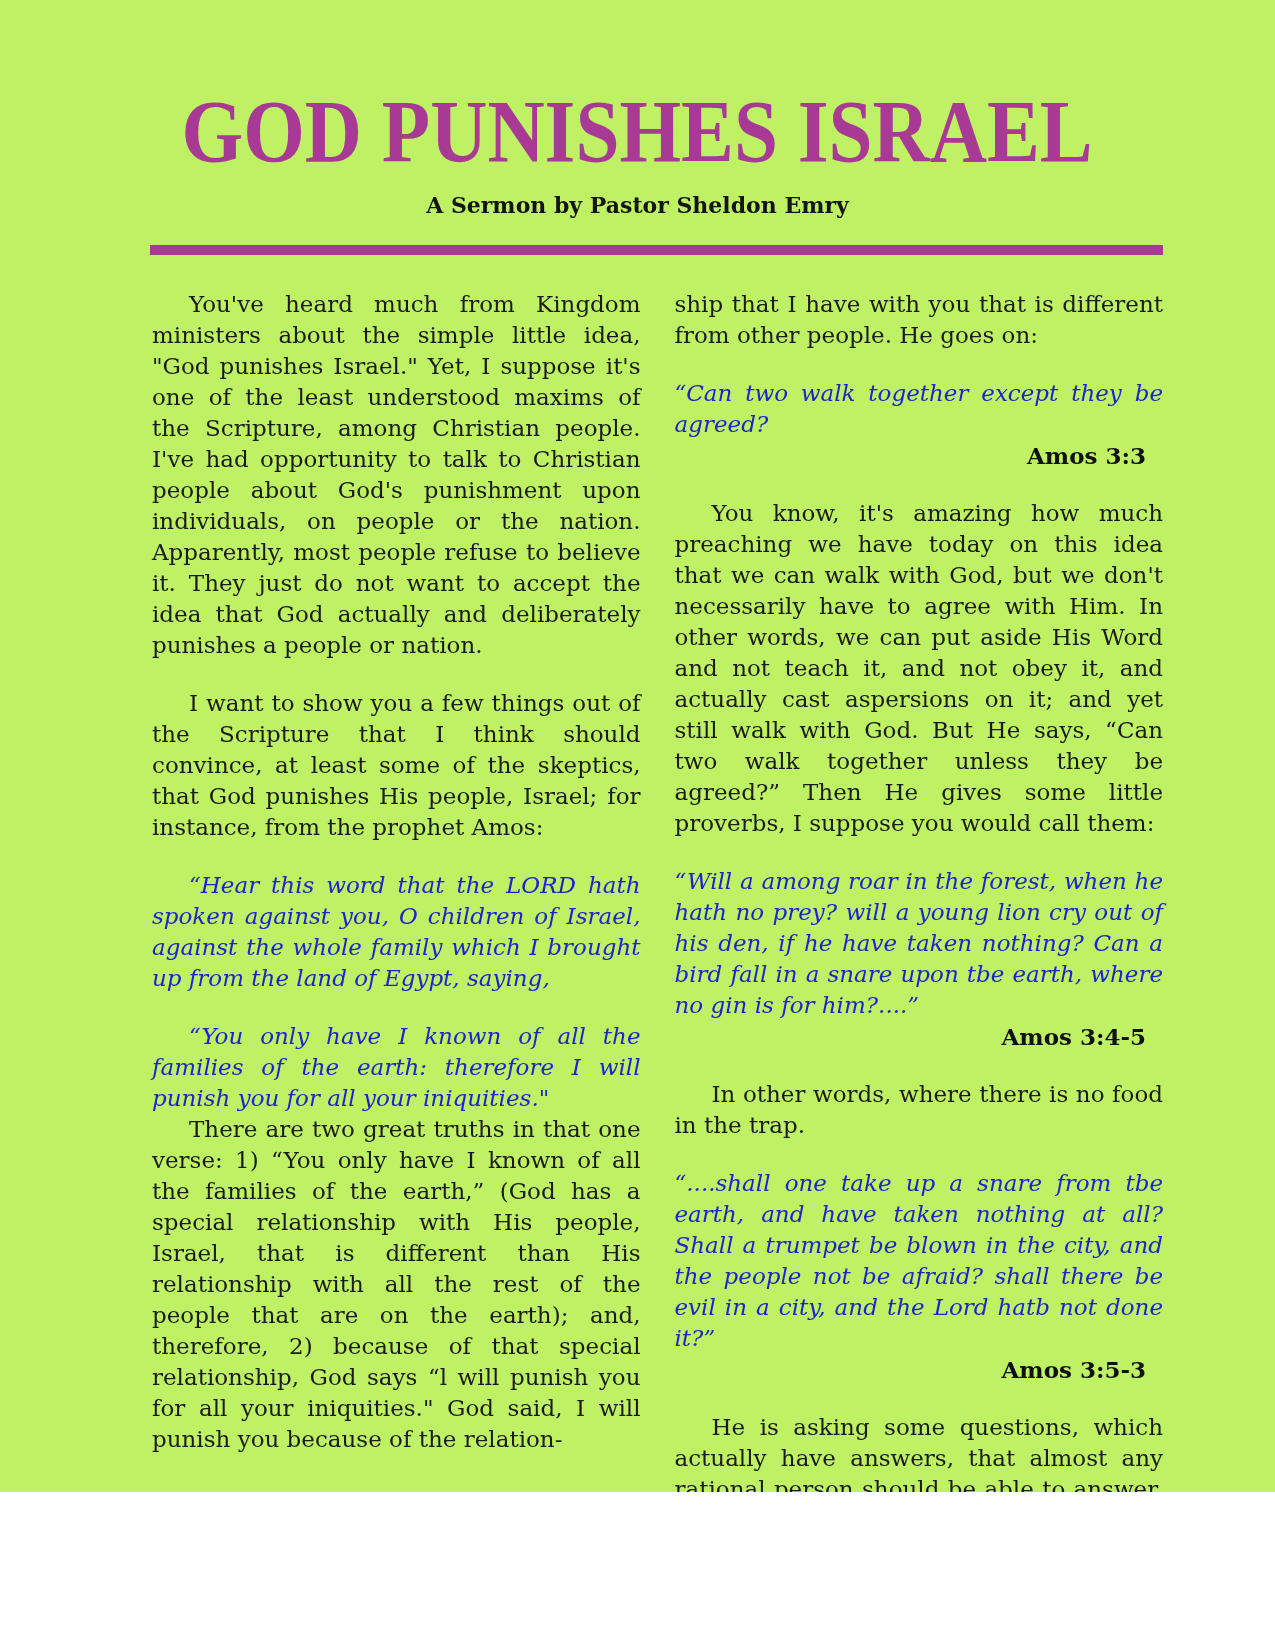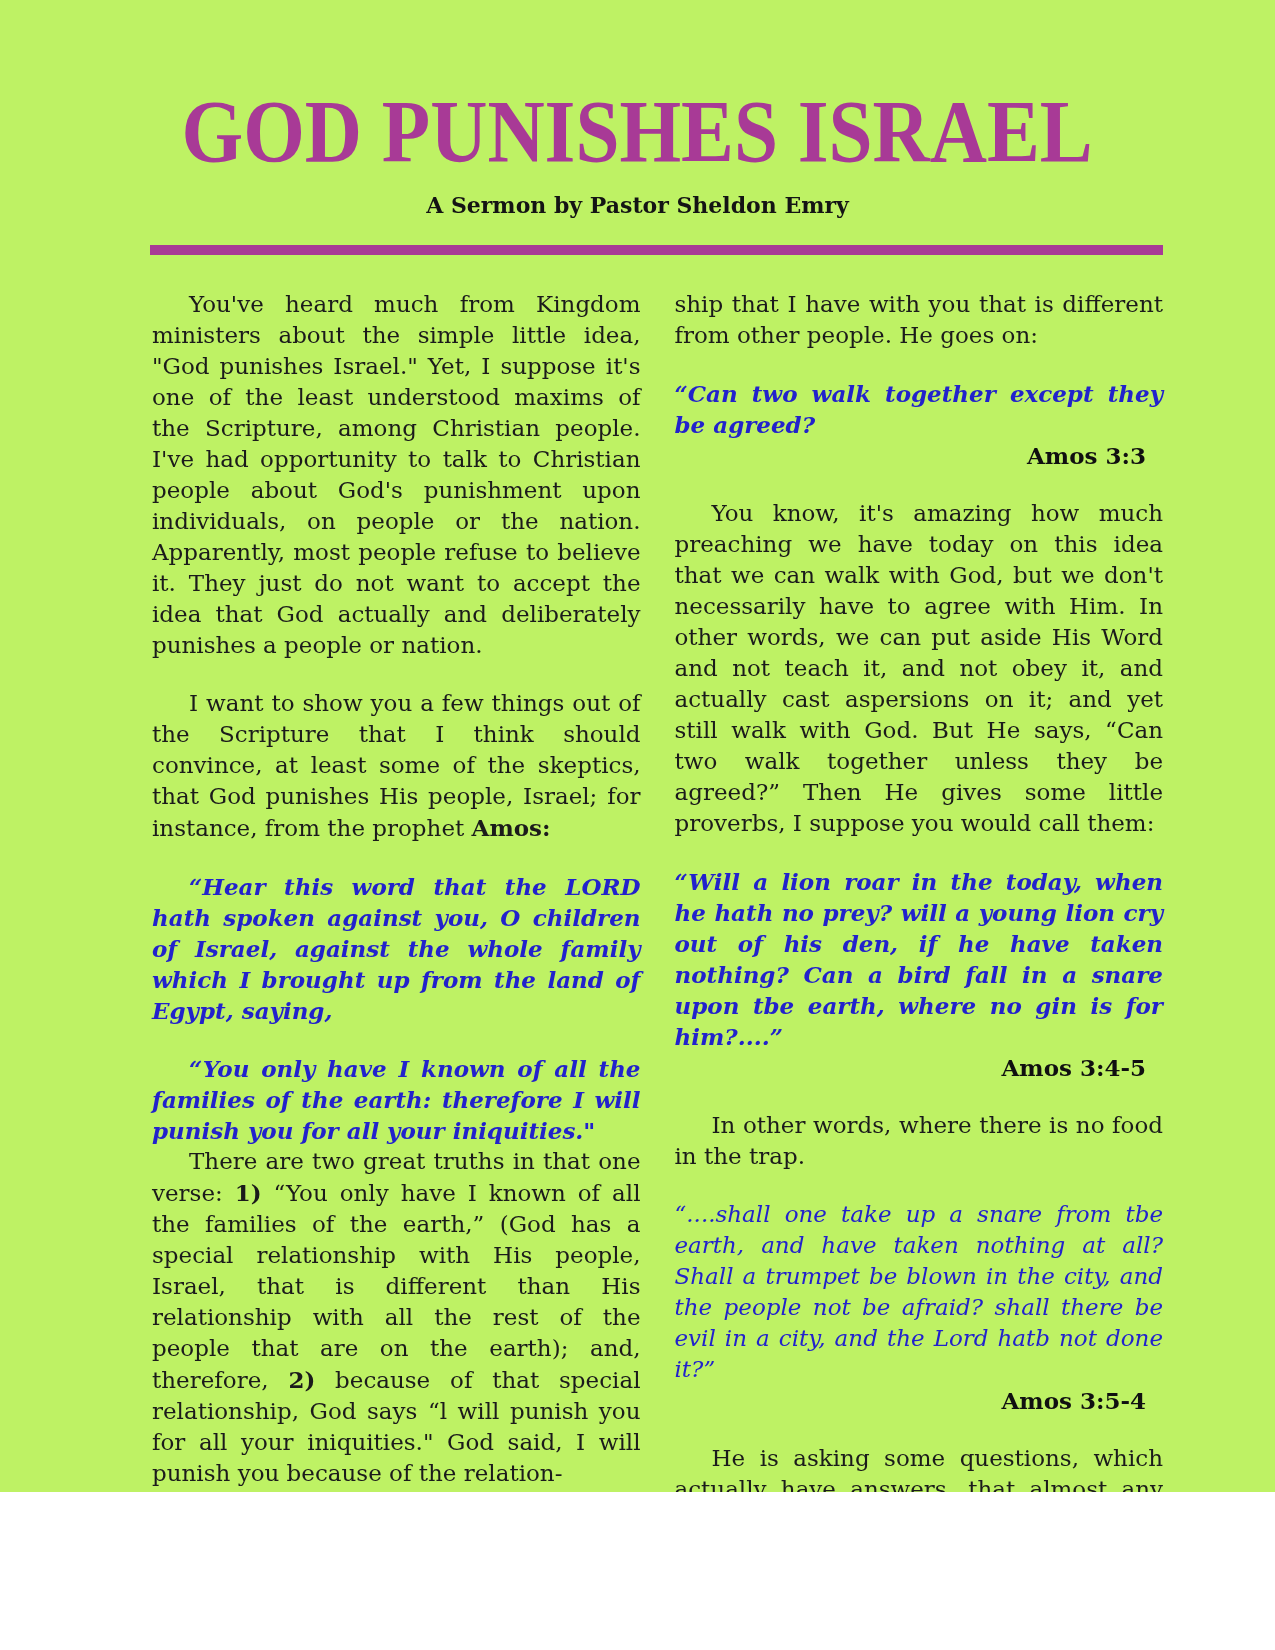--- a/index.html
+++ b/index.html
@@ -54,21 +54,21 @@
     text-align:justify;
     text-indent:37px;
     margin:0 0 27px 0;
     color:var(--body);
   }
   .para.no-indent{text-indent:0;}
   .quote{
     text-align:justify;
     margin:0 0 27px 0;
     color:var(--quote);
-    font-weight:bold;
+    font-weight:normal;
     font-style:italic;
   }
   .quote.indent-first{text-indent:37px;}
   .quote.with-citation{margin-bottom:0;}
   .quote.light{font-weight:normal;}
   .citation{
     text-align:right;
     font-weight:bold;
     font-style:normal;
     margin:0 17px 27px 0;
@@ -77,21 +77,21 @@
   .footer{
     position:absolute;
     left:150px;top:1490px;
     width:1013px;
     text-align:center;
     font-family:"DejaVu Sans",sans-serif;
     font-weight:bold;
     font-size:28px;
     color:#1a1a1a;
   }
-  b{font-weight:bold;}
+  b{font-weight:normal;}
 </style>
 </head>
 <body>
 
 <div class="page">
 
   <div class="header">
     <div class="title">GOD PUNISHES ISRAEL</div>
     <div class="subtitle">A Sermon by Pastor Sheldon Emry</div>
   </div>
@@ -106,25 +106,25 @@
       <p class="quote indent-first">“Hear this word that the LORD hath spoken against you, O children of Israel, against the whole family which I brought up from the land of Egypt, saying,</p>
       <p class="quote indent-first with-citation">“You only have I known of all the families of the earth: therefore I will punish you for all your iniquities."</p>
       <p class="para"><span>There are two great truths in that one verse: </span><b>1)</b><span> “You only have I known of all the families of the earth,” (God has a special relationship with His people, Israel, that is different than His relationship with all the rest of the people that are on the earth); and, therefore, </span><b>2)</b><span> because of that special relationship, God says “l will punish you for all your iniquities." God said, I will punish you because of the relation-</span></p>
     </div>
 
     <div class="col">
       <p class="para no-indent">ship that I have with you that is different from other people. He goes on:</p>
       <p class="quote with-citation">“Can two walk together except they be agreed?</p>
       <p class="citation">Amos 3:3</p>
       <p class="para">You know, it's amazing how much preaching we have today on this idea that we can walk with God, but we don't necessarily have to agree with Him. In other words, we can put aside His Word and not teach it, and not obey it, and actually cast aspersions on it; and yet still walk with God. But He says, “Can two walk together unless they be agreed?” Then He gives some little proverbs, I suppose you would call them:</p>
-      <p class="quote with-citation">“Will a lion roar in the today, when he hath no prey? will a young lion cry out of his den, if he have taken nothing? Can a bird fall in a snare upon tbe earth, where no gin is for him?....”</p>
+      <p class="quote with-citation">“Will a among roar in the forest, when he hath no prey? will a young lion cry out of his den, if he have taken nothing? Can a bird fall in a snare upon tbe earth, where no gin is for him?....”</p>
       <p class="citation">Amos 3:4-5</p>
       <p class="para">In other words, where there is no food in the trap.</p>
       <p class="quote light with-citation">“....shall one take up a snare from tbe earth, and have taken nothing at all? Shall a trumpet be blown in the city, and the people not be afraid? shall there be evil in a city, and the Lord hatb not done it?”</p>
-      <p class="citation">Amos 3:5-4</p>
+      <p class="citation">Amos 3:5-3</p>
       <p class="para">He is asking some questions, which actually have answers, that almost any rational person should be able to answer. For instance, this idea of the lion. Will a</p>
     </div>
 
   </div>
 
   <div class="footer">1</div>
 
 </div>
 
 </body></html>

